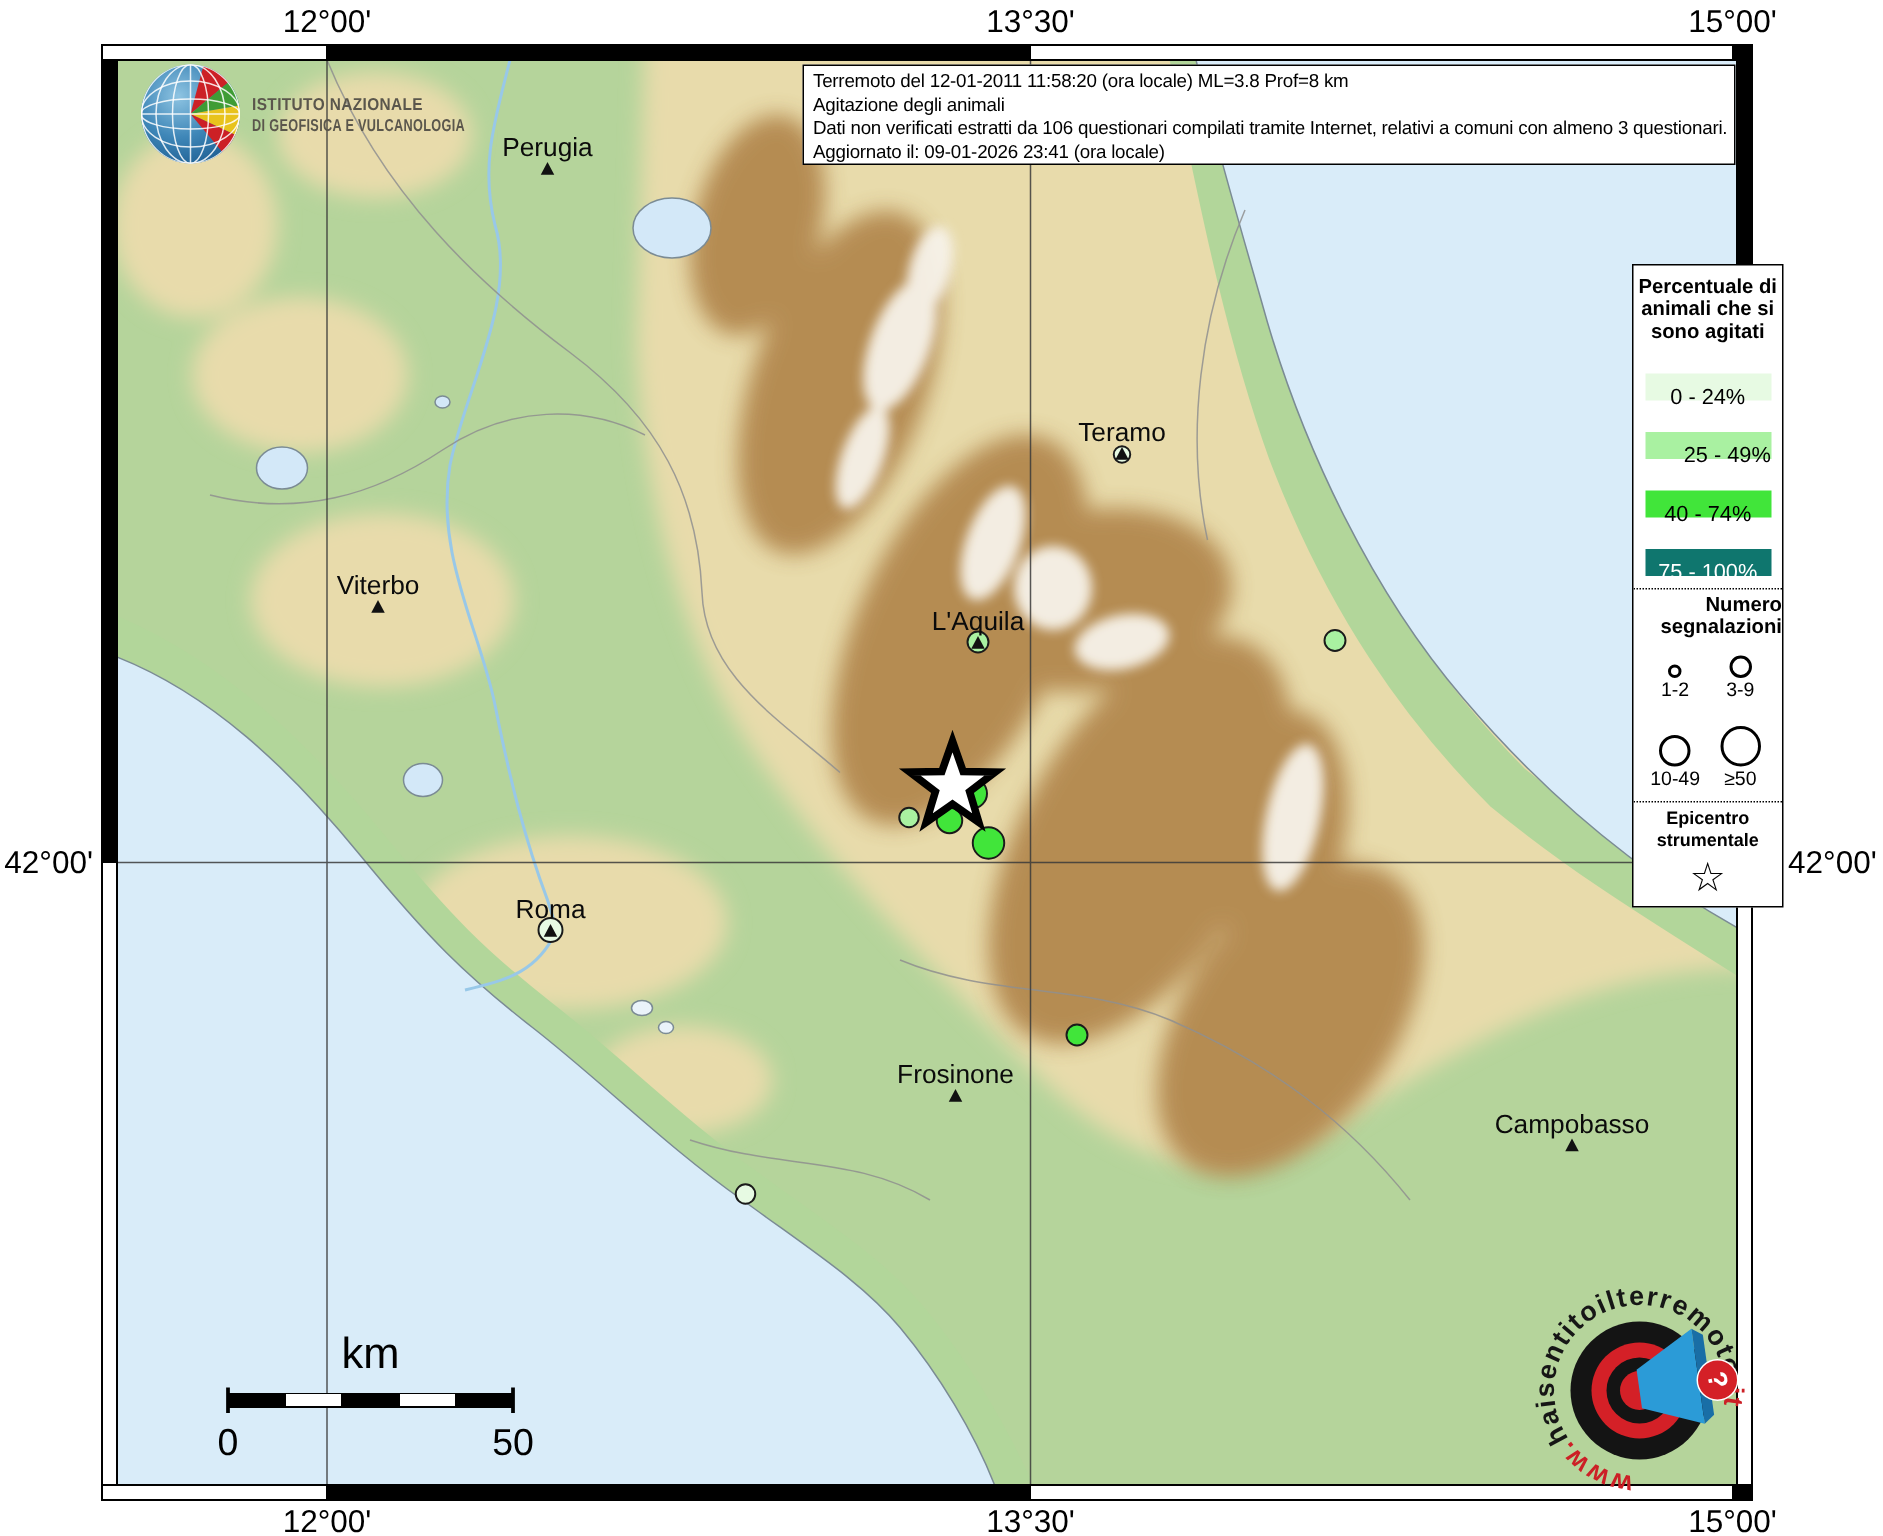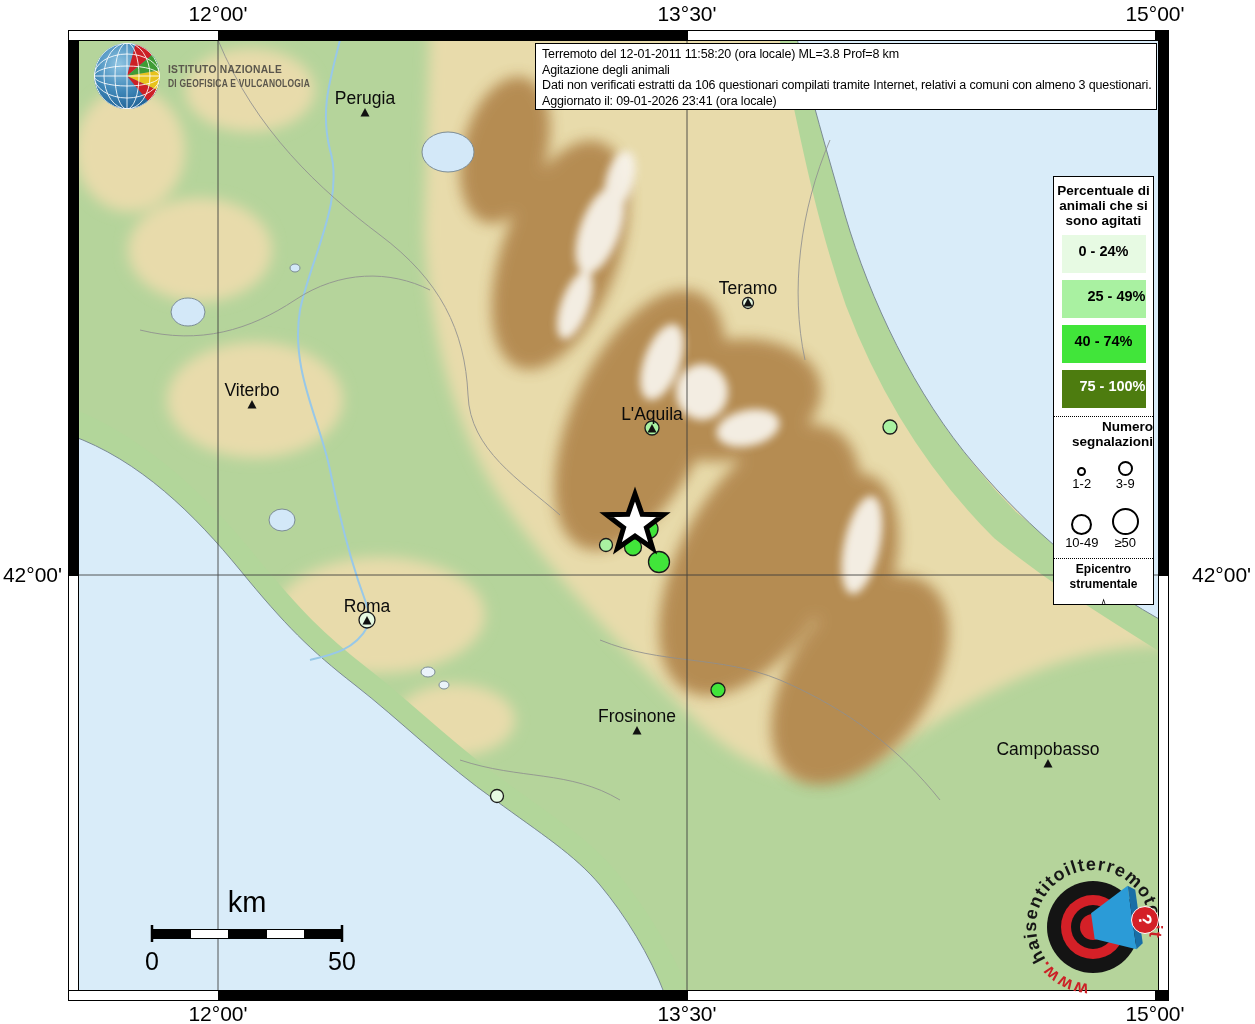--- a/index.html
+++ b/index.html
@@ -9,24 +9,24 @@
   .axis-label{font-size:21px;fill:#000;}
   .city-label{font-size:17.5px;fill:#0b0b0b;}
   .km-label{font-size:29px;fill:#000;}
   .km-num{font-size:25px;fill:#000;}
   .ingv-text{font-weight:bold;fill:#5a564c;letter-spacing:.3px;}
   .wm-text{font-weight:bold;font-size:18px;letter-spacing:1.2px;}
 
   .info-box{position:absolute;left:535px;top:43px;width:622px;height:67px;
     background:#fff;border:1px solid #000;box-sizing:border-box;padding:3px 5px 0 6px;
     font-size:12.5px;line-height:15.6px;letter-spacing:-0.15px;white-space:nowrap;overflow:hidden;}
-  .legend{position:absolute;left:1053px;top:176px;width:101px;height:429px;background:#fff;
+  .legend{position:absolute;left:1088px;top:176px;width:101px;height:429px;background:#fff;
     border:1.4px solid #000;box-sizing:border-box;text-align:center;overflow:hidden;}
   .legend-title{font-weight:bold;font-size:13.5px;line-height:15px;padding:6px 3px 0;}
-  .swatch{width:84px;height:38px;margin:7px auto 0;font-weight:bold;font-size:14.5px;line-height:33px;}
+  .swatch{width:84px;height:18px;margin:21px auto 0;font-weight:normal;font-size:14.5px;line-height:33px;}
   .divider{border-top:1.6px dotted #000;margin-top:8px;}
   .sig-title{font-weight:bold;font-size:13.5px;line-height:15px;padding-top:2px;text-align:right;}
   .sig-grid{display:grid;grid-template-columns:1fr 1fr;row-gap:18px;padding:1px 6px 0;}
   .sig-hold{height:26px;display:flex;align-items:flex-end;justify-content:center;}
   .sig-circle{border:2px solid #000;border-radius:50%;background:#fff;box-sizing:border-box;}
   .sig-label{font-size:13px;line-height:15px;}
   .epi-title{font-weight:bold;font-size:12px;line-height:15px;padding-top:3px;}
   .star-glyph{font-size:27px;line-height:31px;margin-top:2px;}
 </style>
 </head>
@@ -246,21 +246,21 @@
   <div>Dati non verificati estratti da 106 questionari compilati tramite Internet, relativi a comuni con almeno 3 questionari.</div>
   <div>Aggiornato il: 09-01-2026 23:41 (ora locale)</div>
 </div>
 
 <div class="legend">
   <div class="legend-title">Percentuale di animali che si sono agitati</div>
   <div id="legend-swatches">
         <div class="swatch" style="background: rgb(231, 250, 227); color: rgb(0, 0, 0);">0 - 24%</div>
         <div class="swatch" style="background: rgb(169, 241, 161); color: rgb(0, 0, 0); text-align: right;">25 - 49%</div>
         <div class="swatch" style="background: rgb(65, 229, 58); color: rgb(0, 0, 0);">40 - 74%</div>
-        <div class="swatch" style="background: #4d7c0f; color: rgb(255, 255, 255); text-align: right;">75 - 100%</div>
+        <div class="swatch" style="background: #0f766e; color: rgb(255, 255, 255);">75 - 100%</div>
       </div>
   <div class="divider"></div>
   <div class="sig-title">Numero segnalazioni</div>
   <div id="legend-signals" class="sig-grid">
         <div>
           <div class="sig-hold">
             <div class="sig-circle" style="width: 9px; height: 9px;"></div>
           </div>
           <div class="sig-label">1-2</div>
         </div>

